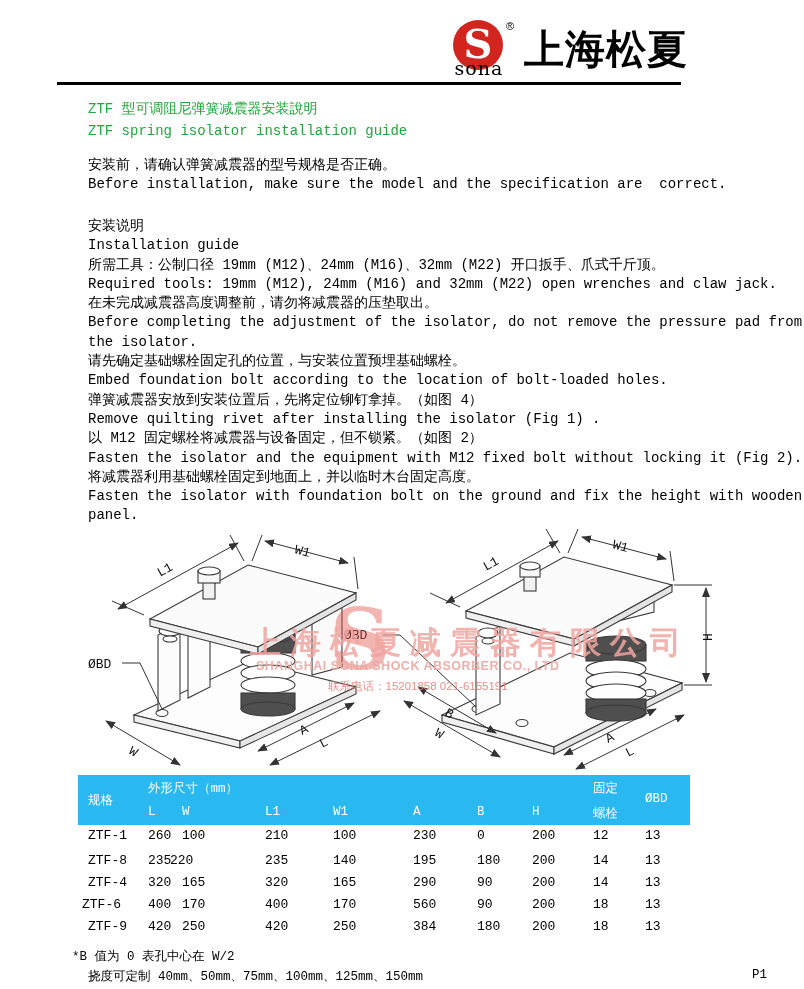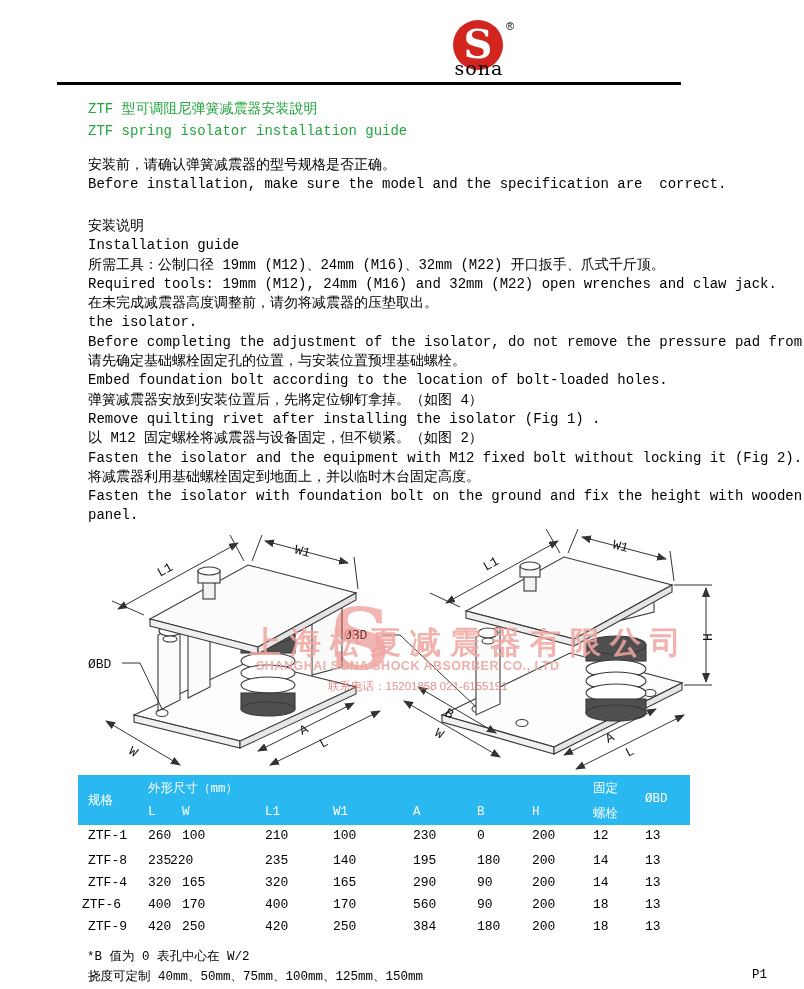--- a/index.html
+++ b/index.html
@@ -43,40 +43,41 @@
 </head>
 <body>
 
 <div class="page">
 
   <div class="abs logo-circle">
     <span>S</span>
   </div>
   <div class="abs logo-reg">®</div>
   <div class="abs logo-word">sona</div>
+  <div class="abs company">上海松夏</div>
   <div class="abs header-rule"></div>
 
   <div class="abs title-block" style="color:#22a63e;">
     <div class="tline">ZTF 型可调阻尼弹簧减震器安装說明</div>
     <div class="tline">ZTF spring isolator installation guide</div>
   </div>
 
   <div class="abs intro-block">
     <div class="tline">安装前，请确认弹簧减震器的型号规格是否正确。</div>
     <div class="tline">Before installation, make sure the model and the specification are  correct.</div>
   </div>
 
   <div class="abs guide-block">
     <div class="tline">安装说明</div>
     <div class="tline">Installation guide</div>
     <div class="tline">所需工具：公制口径 19mm (M12)、24mm (M16)、32mm (M22) 开口扳手、爪式千斤顶。</div>
     <div class="tline">Required tools: 19mm (M12), 24mm (M16) and 32mm (M22) open wrenches and claw jack.</div>
     <div class="tline">在未完成减震器高度调整前，请勿将减震器的压垫取出。</div>
+    <div class="tline">Before completing the adjustment of the isolator, do not remove the pressure pad from</div>
     <div class="tline">the isolator.</div>
-    <div class="tline">Before completing the adjustment of the isolator, do not remove the pressure pad from</div>
     <div class="tline">请先确定基础螺栓固定孔的位置，与安装位置预埋基础螺栓。</div>
     <div class="tline">Embed foundation bolt according to the location of bolt-loaded holes.</div>
     <div class="tline">弹簧减震器安放到安装位置后，先將定位铆钉拿掉。（如图 4）</div>
     <div class="tline">Remove quilting rivet after installing the isolator (Fig 1) .</div>
     <div class="tline">以 M12 固定螺栓将减震器与设备固定，但不锁紧。（如图 2）</div>
     <div class="tline">Fasten the isolator and the equipment with M12 fixed bolt without locking it (Fig 2).</div>
     <div class="tline">将减震器利用基础螺栓固定到地面上，并以临时木台固定高度。</div>
     <div class="tline">Fasten the isolator with foundation bolt on the ground and fix the height with wooden</div>
     <div class="tline">panel.</div>
   </div>
@@ -279,17 +280,17 @@
       <span class="tcell" style="left:187px;">420</span>
       <span class="tcell" style="left:255px;">250</span>
       <span class="tcell" style="left:335px;">384</span>
       <span class="tcell" style="left:399px;">180</span>
       <span class="tcell" style="left:454px;">200</span>
       <span class="tcell" style="left:515px;">18</span>
       <span class="tcell" style="left:567px;">13</span>
     </div>
   </div>
 
-  <div class="abs footnote" style="left:87px;top:948px;">*B 值为 0 表孔中心在 W/2</div>
+  <div class="abs footnote" style="left:72px;top:948px;">*B 值为 0 表孔中心在 W/2</div>
   <div class="abs footnote" style="left:88px;top:968px;">挠度可定制 40mm、50mm、75mm、100mm、125mm、150mm</div>
   <div class="abs footnote" style="left:752px;top:968px;">P1</div>
 
 </div>
 
 </body></html>

